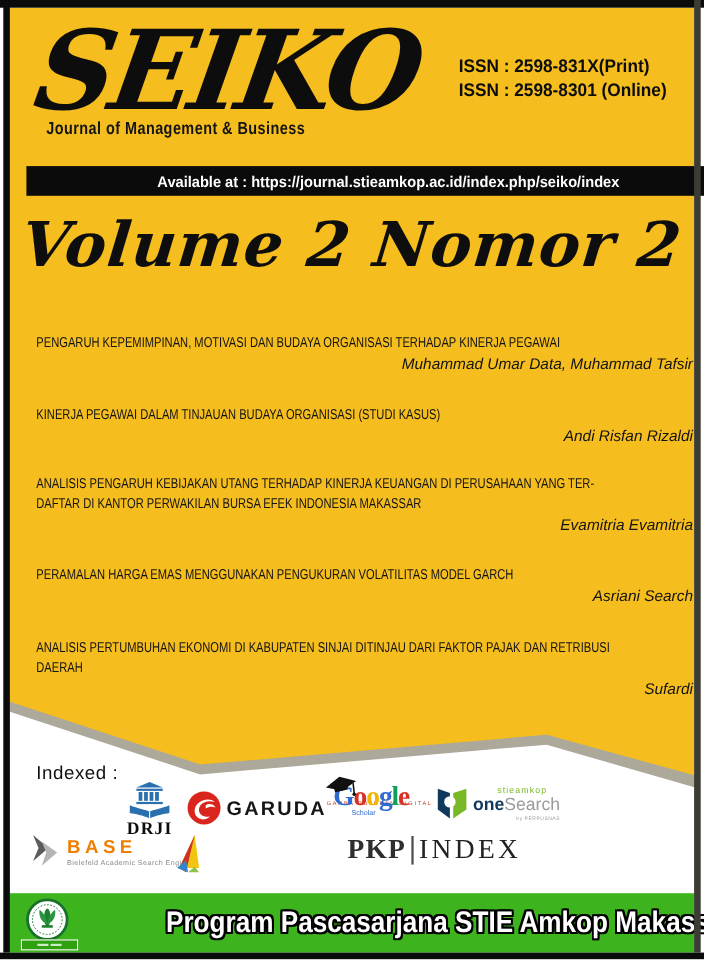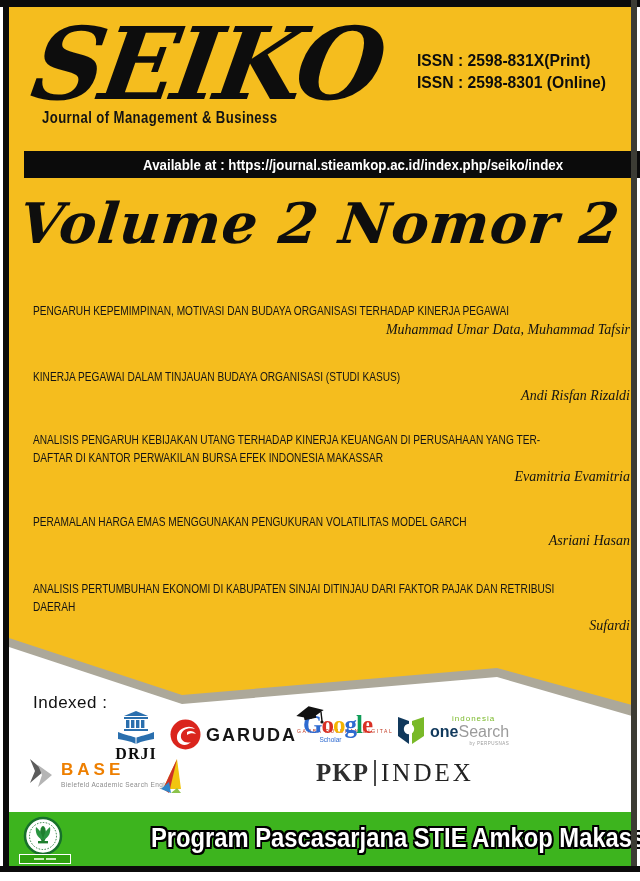--- a/index.html
+++ b/index.html
@@ -26,21 +26,21 @@
   .band span{color:#ffffff;font-weight:bold;font-size:14px;transform:scaleX(0.95);white-space:nowrap;}
   
   .volume{position:absolute;left:9px;top:190px;width:622px;text-align:center;
           font-family:"DejaVu Serif",serif;font-style:italic;font-weight:bold;font-size:56px;
           color:#0e0e0e;transform:skewX(-6deg);letter-spacing:1px;}
   
   .article{position:absolute;left:33px;width:597px;}
   .a1{top:302px;}.a2{top:368px;}.a3{top:431px;}.a4{top:513px;}.a5{top:580px;}
   .title{font-size:13px;color:#141414;line-height:18px;white-space:pre-line;
          width:780px;transform:scaleX(0.78);transform-origin:0 0;}
-  .authors{margin-top:1px;text-align:right;font-family:Liberation Serif, serif;font-style:italic;
+  .authors{margin-top:1px;text-align:right;font-family:Liberation Sans, sans-serif;font-style:italic;
            font-size:14px;color:#131313;line-height:18px;}
   
   .zig{position:absolute;left:9px;top:630px;}
   
   .indexed-label{position:absolute;left:33px;top:693px;font-size:17px;color:#111;letter-spacing:0.5px;}
   .logo{position:absolute;display:flex;flex-direction:column;align-items:center;}
   .drji{left:110px;top:711px;width:52px;}
   .drji .nm{font-family:"Liberation Serif",serif;font-weight:bold;font-size:16px;color:#0d0d0d;letter-spacing:1px;margin-top:1px;}
   .garuda{left:170px;top:719px;flex-direction:row;align-items:center;}
   .garuda .txt{margin-left:5px;display:flex;}
@@ -110,21 +110,21 @@
     <div class="title">KINERJA PEGAWAI DALAM TINJAUAN BUDAYA ORGANISASI (STUDI KASUS)</div>
     <div class="authors">Andi Risfan Rizaldi</div>
   </div>
   <div class="article a3">
     <div class="title">ANALISIS PENGARUH KEBIJAKAN UTANG TERHADAP KINERJA KEUANGAN DI PERUSAHAAN YANG TER-
 DAFTAR DI KANTOR PERWAKILAN BURSA EFEK INDONESIA MAKASSAR</div>
     <div class="authors">Evamitria Evamitria</div>
   </div>
   <div class="article a4">
     <div class="title">PERAMALAN HARGA EMAS MENGGUNAKAN PENGUKURAN VOLATILITAS MODEL GARCH</div>
-    <div class="authors">Asriani Hasan</div>
+    <div class="authors">Asriani Search</div>
   </div>
   <div class="article a5">
     <div class="title">ANALISIS PERTUMBUHAN EKONOMI DI KABUPATEN SINJAI DITINJAU DARI FAKTOR PAJAK DAN RETRIBUSI
 DAERAH</div>
     <div class="authors">Sufardi</div>
   </div>
 
   <svg class="zig" width="623" height="185" viewBox="0 0 623 185">
     <path d="M0,8 L173,65 L488,38 L623,75 L623,185 L0,185 Z" fill="#ACA89A"></path>
     <path d="M0,17 L173,74 L488,47 L623,86 L623,185 L0,185 Z" fill="#ffffff"></path>
@@ -175,21 +175,21 @@
     <div class="gsub">Scholar</div>
   </div>
 
   <div class="logo onesearch">
     <svg width="30" height="32" viewBox="0 0 30 32">
       <path d="M2,3 L13,7 L13,30 L2,22 Z" fill="#11395C"></path>
       <path d="M28,3 L16,7 L16,30 L28,22 Z" fill="#79B928"></path>
       <circle cx="13" cy="15" r="5.2" fill="#ffffff"></circle>
     </svg>
     <div class="os-txt">
-      <div class="os-country">indonesia</div>
+      <div class="os-country">stieamkop</div>
       <div class="os-line2">
         <span class="os-one">one</span><span class="os-search">Search</span>
       </div>
       <div class="os-by">by PERPUSNAS</div>
     </div>
   </div>
 
   <div class="logo base">
     <svg width="30" height="34" viewBox="0 0 30 34">
       <path d="M2,2 L16,14 L2,26 L7,14 Z" fill="#5c5c5c"></path>

